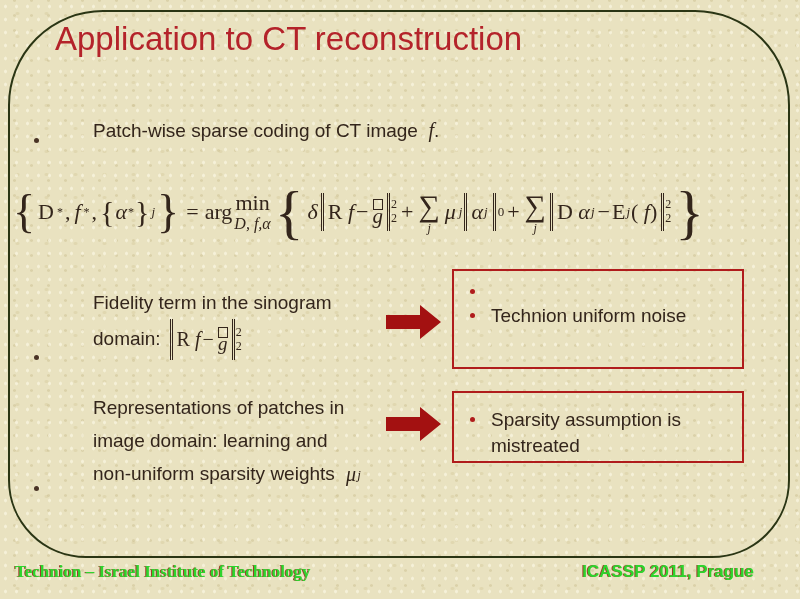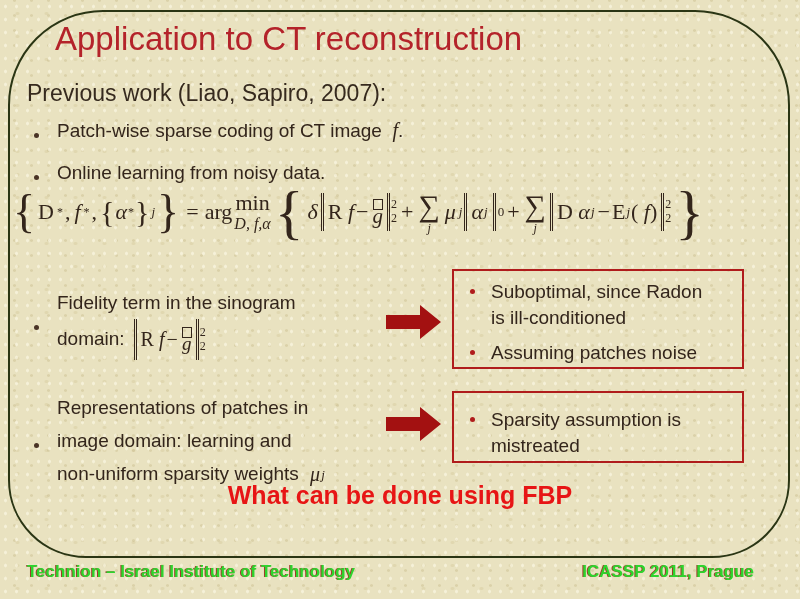--- a/index.html
+++ b/index.html
@@ -24,21 +24,21 @@
     pointer-events:none;
   }
   .title{
     position:absolute;left:55px;top:20px;
     font-size:33px;color:#b4232a;white-space:nowrap;
   }
   .subtitle{
     position:absolute;left:27px;top:80px;
     font-size:23px;color:#362a1e;white-space:nowrap;
   }
-  .bullet-row{position:absolute;display:flex;align-items:center;}
+  .bullet-row{position:absolute;display:flex;align-items:flex-end;gap:36px;}
   .dot{
     width:5px;height:5px;border-radius:50%;background:#4a3426;
     margin:9px 18px 0 4px;flex:none;
   }
   .reddot{
     width:5px;height:5px;border-radius:50%;background:#b01c1c;
     margin:10px 16px 0 6px;flex:none;
   }
   .btext{font-size:19px;line-height:24px;color:#33251b;}
   .lines{font-size:19px;line-height:33px;color:#33251b;}
@@ -86,39 +86,34 @@
   .critique .btext{font-size:19px;line-height:26px;}
   
   .question{
     position:absolute;left:100px;top:481px;width:600px;
     text-align:center;font-size:25px;line-height:29px;font-weight:bold;color:#e71515;
   }
   .footer{
     position:absolute;top:562px;font-size:17px;font-weight:bold;color:#2ed42e;
     text-shadow:-1px 0 0 #9e3a2a;white-space:nowrap;
   }
-  .footer.left{left:27px;}
+  .footer.left{left:15px;font-family:Liberation Serif, serif;}
   .footer.right{right:46px;}
 </style>
 </head>
 <body>
 
 <div class="slide">
   <div class="frame"></div>
 
   <div class="title">Application to CT reconstruction</div>
-  <div class="subtitle">Previous work (Liao, Sapiro, 2007):</div>
 
   <div class="bullet-row" style="left:30px;top:118px;">
     <span class="dot"></span>
     <span class="btext"><span>Patch-wise sparse coding of CT image</span>&nbsp;&nbsp;<span class="math it" style="font-size:20px;">f</span><span>.</span></span>
-  </div>
-  <div class="bullet-row" style="left:30px;top:161px;">
-    <span class="dot"></span>
-    <span class="btext">Online learning from noisy data.</span>
   </div>
 
   <div class="formula">
     <span class="brL">{</span>
     <span class="tok rm">D</span>
       <sup class="st">*</sup>
       <span class="tok">,</span>
     <span class="tok it">f</span>
       <sup class="st">*</sup>
       <span class="tok">,</span>
@@ -211,34 +206,33 @@
   <svg class="arrow" style="left:386px;top:305px;" viewBox="0 0 55 34">
     <polygon points="0,10 34,10 34,0 55,17 34,34 34,24 0,24" fill="#a31111"></polygon>
   </svg>
   <svg class="arrow" style="left:386px;top:407px;" viewBox="0 0 55 34">
     <polygon points="0,10 34,10 34,0 55,17 34,34 34,24 0,24" fill="#a31111"></polygon>
   </svg>
 
   <div class="critique" style="top:269px;height:100px;">
     <div class="bitem">
       <span class="reddot"></span>
-      <span class="btext"><span>Suboptimal, since Radon</span><br><span>is ill-conditioned</span></span>
     </div>
     <div class="bitem">
       <span class="reddot"></span>
-      <span class="btext">Assuming patches noise</span>
+      <span class="btext">Technion uniform noise</span>
     </div>
   </div>
 
   <div class="critique" style="top:391px;height:72px;padding-top:14px;">
     <div class="bitem">
       <span class="reddot"></span>
       <span class="btext"><span>Sparsity assumption is</span><br><span>mistreated</span></span>
     </div>
   </div>
 
   <div class="question">
-    <span>What can be done using FBP</span><br>
+    <br>
   </div>
 
   <div class="footer left">Technion – Israel Institute of Technology</div>
   <div class="footer right">ICASSP 2011, Prague</div>
 </div>
 
 </body></html>

